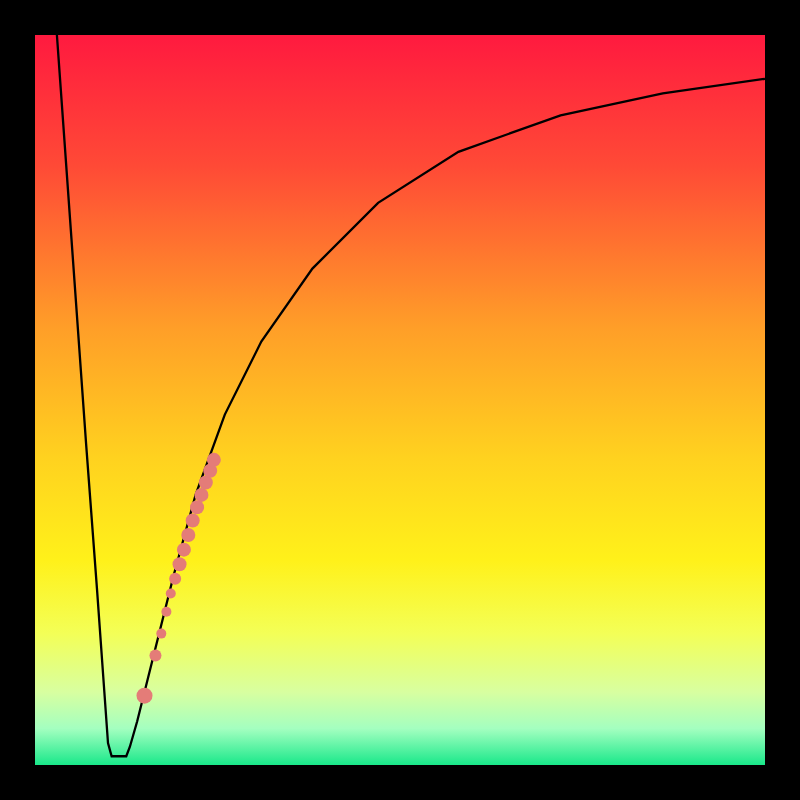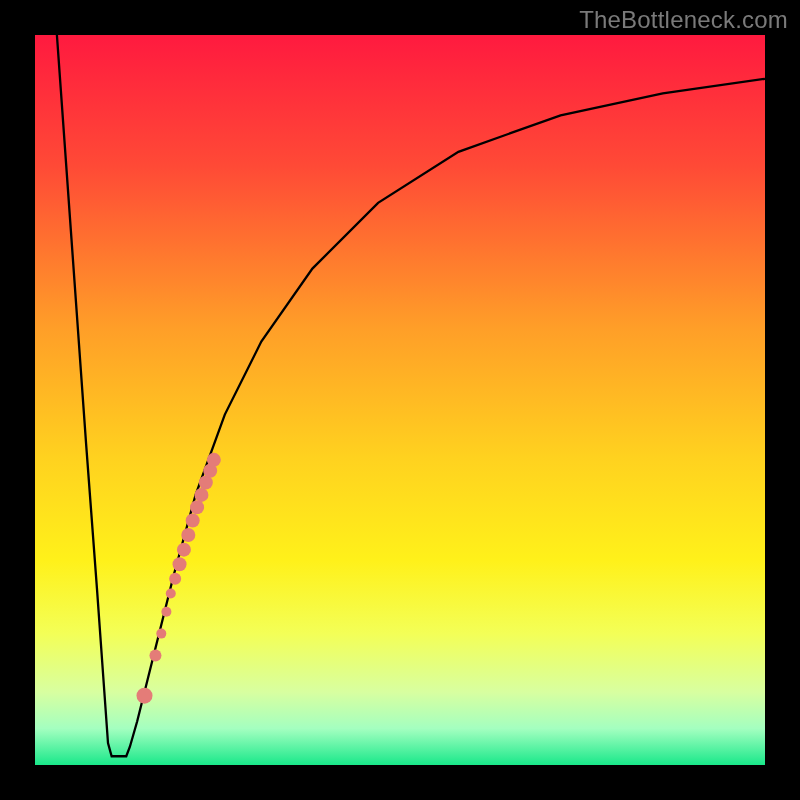--- a/index.html
+++ b/index.html
@@ -41,21 +41,20 @@
     font-size: 24px;
     font-weight: 500;
     letter-spacing: 0.2px;
     user-select: none;
   }
 </style>
 </head>
 <body>
 
 <div class="frame">
-  <div class="watermark">TheBottleneck.com</div>
   <div class="plot">
     <svg class="gradient" viewBox="0 0 100 100" preserveAspectRatio="none">
       <defs>
         <linearGradient id="bg" x1="0" y1="0" x2="0" y2="1">
             <stop offset="0%" stop-color="#ff1a3f"></stop>
             <stop offset="18%" stop-color="#ff4a36"></stop>
             <stop offset="40%" stop-color="#ff9e28"></stop>
             <stop offset="58%" stop-color="#ffd21f"></stop>
             <stop offset="72%" stop-color="#fff11a"></stop>
             <stop offset="82%" stop-color="#f3ff57"></stop>

